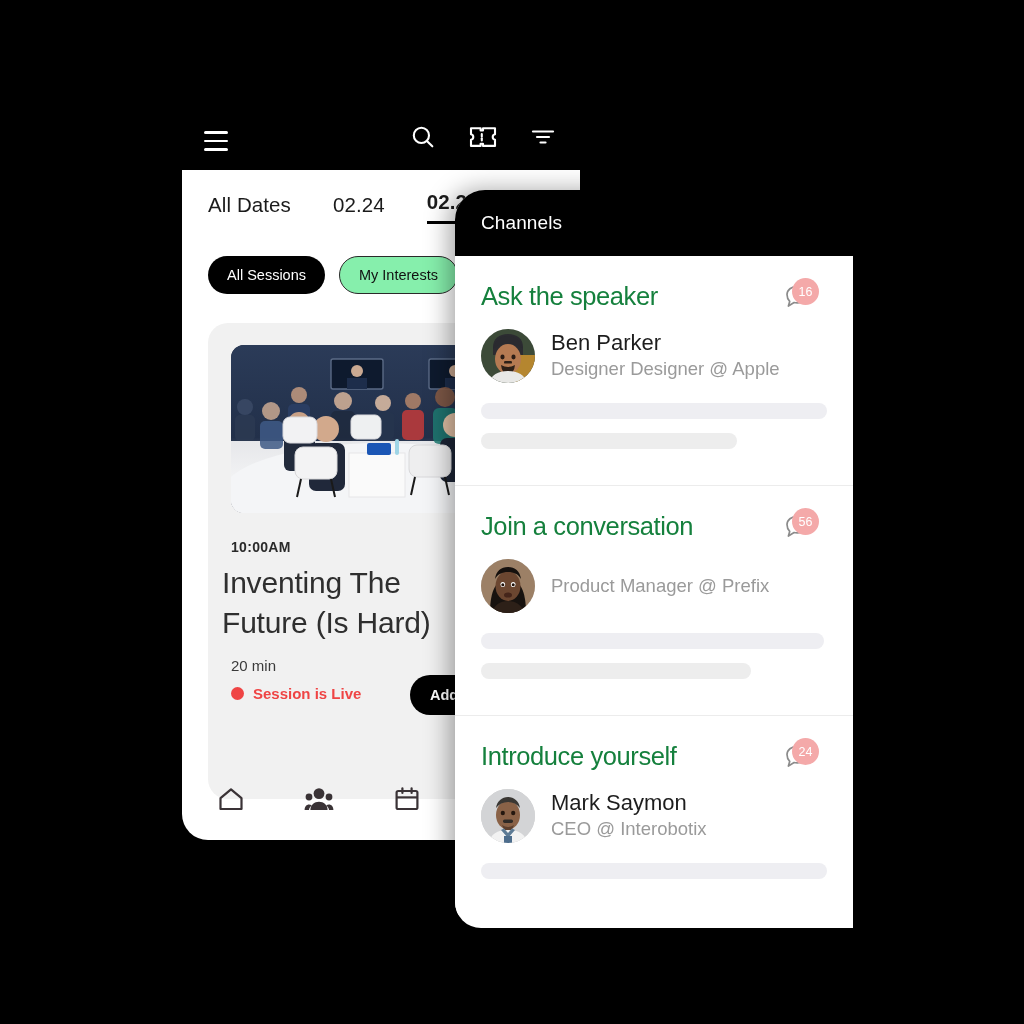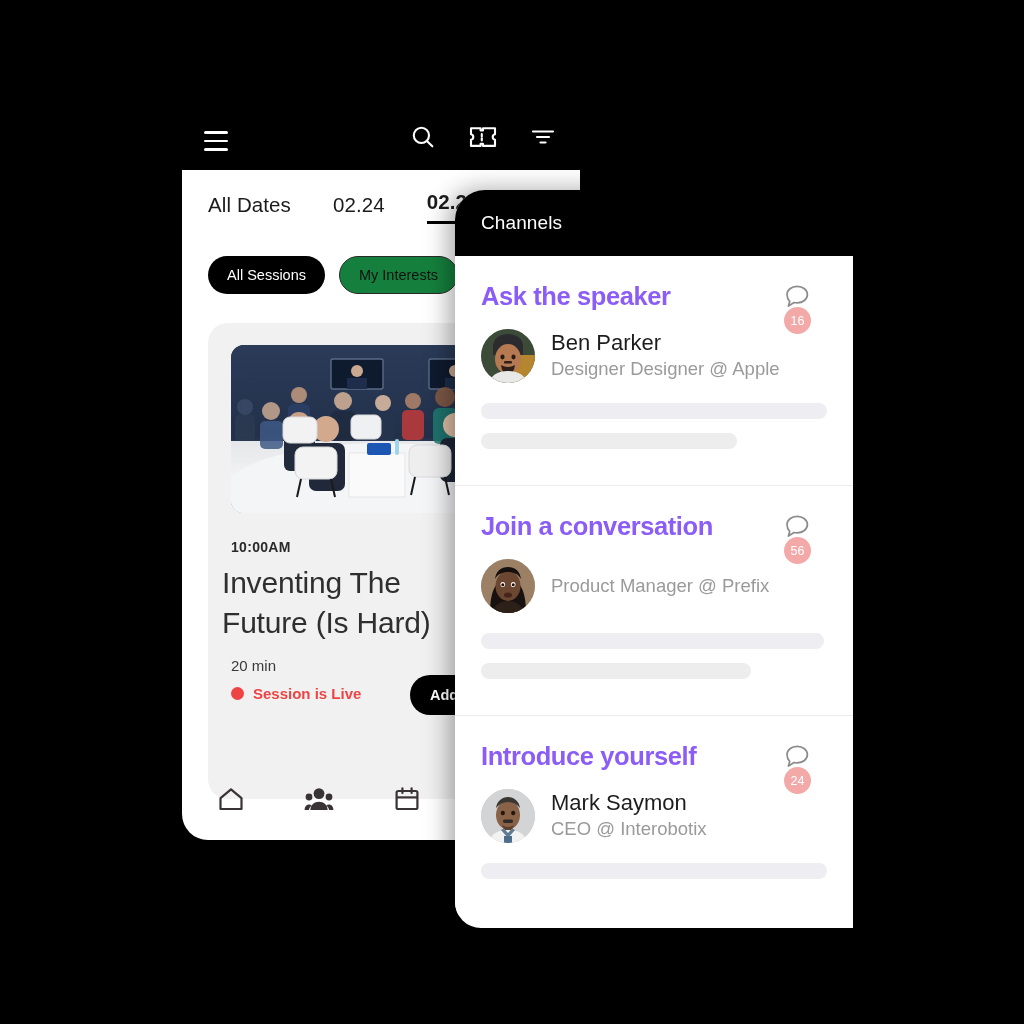--- a/index.html
+++ b/index.html
@@ -56,21 +56,21 @@
   .pills {
     position: absolute; left: 26px; top: 138px;
     display: flex; gap: 14px;
   }
   .pill {
     height: 38px; border-radius: 19px;
     display: flex; align-items: center; justify-content: center;
     padding: 0 19px; font-size: 14.5px; white-space: nowrap;
   }
   .pill.solid { background:#000; color:#fff; }
-  .pill.ghost { background:#15803d; color:#111; border: 1.4px solid #2a2a2a; }
+  .pill.ghost { background:#86efac; color:#111; border: 1.4px solid #2a2a2a; }
 
   
   .session-card {
     position: absolute; left: 26px; top: 205px;
     width: 346px; height: 476px;
     background: #f1f1f1; border-radius: 20px;
   }
   .session-photo {
     position: absolute; left: 23px; top: 22px;
     width: 300px; height: 168px;
@@ -122,33 +122,32 @@
   }
   .ch-header {
     height: 66px; background: #000000;
     display: flex; align-items: center; padding-left: 26px;
   }
   .ch-title { color: #ffffff; font-size: 19px; letter-spacing: .1px; }
   .ch-body { background: #fff; }
   .ch-block { padding: 26px 26px 22px 26px; position: relative; }
   .ch-block + .ch-block { border-top: 1.5px solid #ececec; }
   .ch-heading {
-    font-size: 25.5px; font-weight: 700; color: #8b5cf6; letter-spacing: -0.4px;
+    font-size: 25.5px; font-weight: 400; color: #15803d; letter-spacing: -0.4px;
   }
   .ch-badgewrap {
     position: absolute; right: 26px; top: 26px;
     width: 44px; height: 40px;
   }
   .ch-badge {
-    position: absolute; right: 16px; top: -4px;
+    position: absolute; right: 8px; top: -4px;
     min-width: 27px; height: 27px; border-radius: 14px;
     background: #f4a9a9; color: #ffffff;
     font-size: 12.5px; display: flex; align-items: center; justify-content: center;
     padding: 0 6px;
-    margin-top: 29px;
   }
   .person { display: flex; align-items: center; gap: 16px; margin-top: 18px; }
   .avatar {
     width: 54px; height: 54px; border-radius: 50%;
     overflow: hidden; flex: 0 0 54px; position: relative; background:#cfcfcf;
   }
   .p-name { font-size: 22px; color: #1d1d1d; line-height: 26px; }
   .p-role { font-size: 18.5px; color: #9a9a9a; line-height: 26px; }
   .skeletons { margin-top: 20px; }
   .skel { height: 16px; border-radius: 8px; background: #eeeef2; margin-bottom: 14px; }

